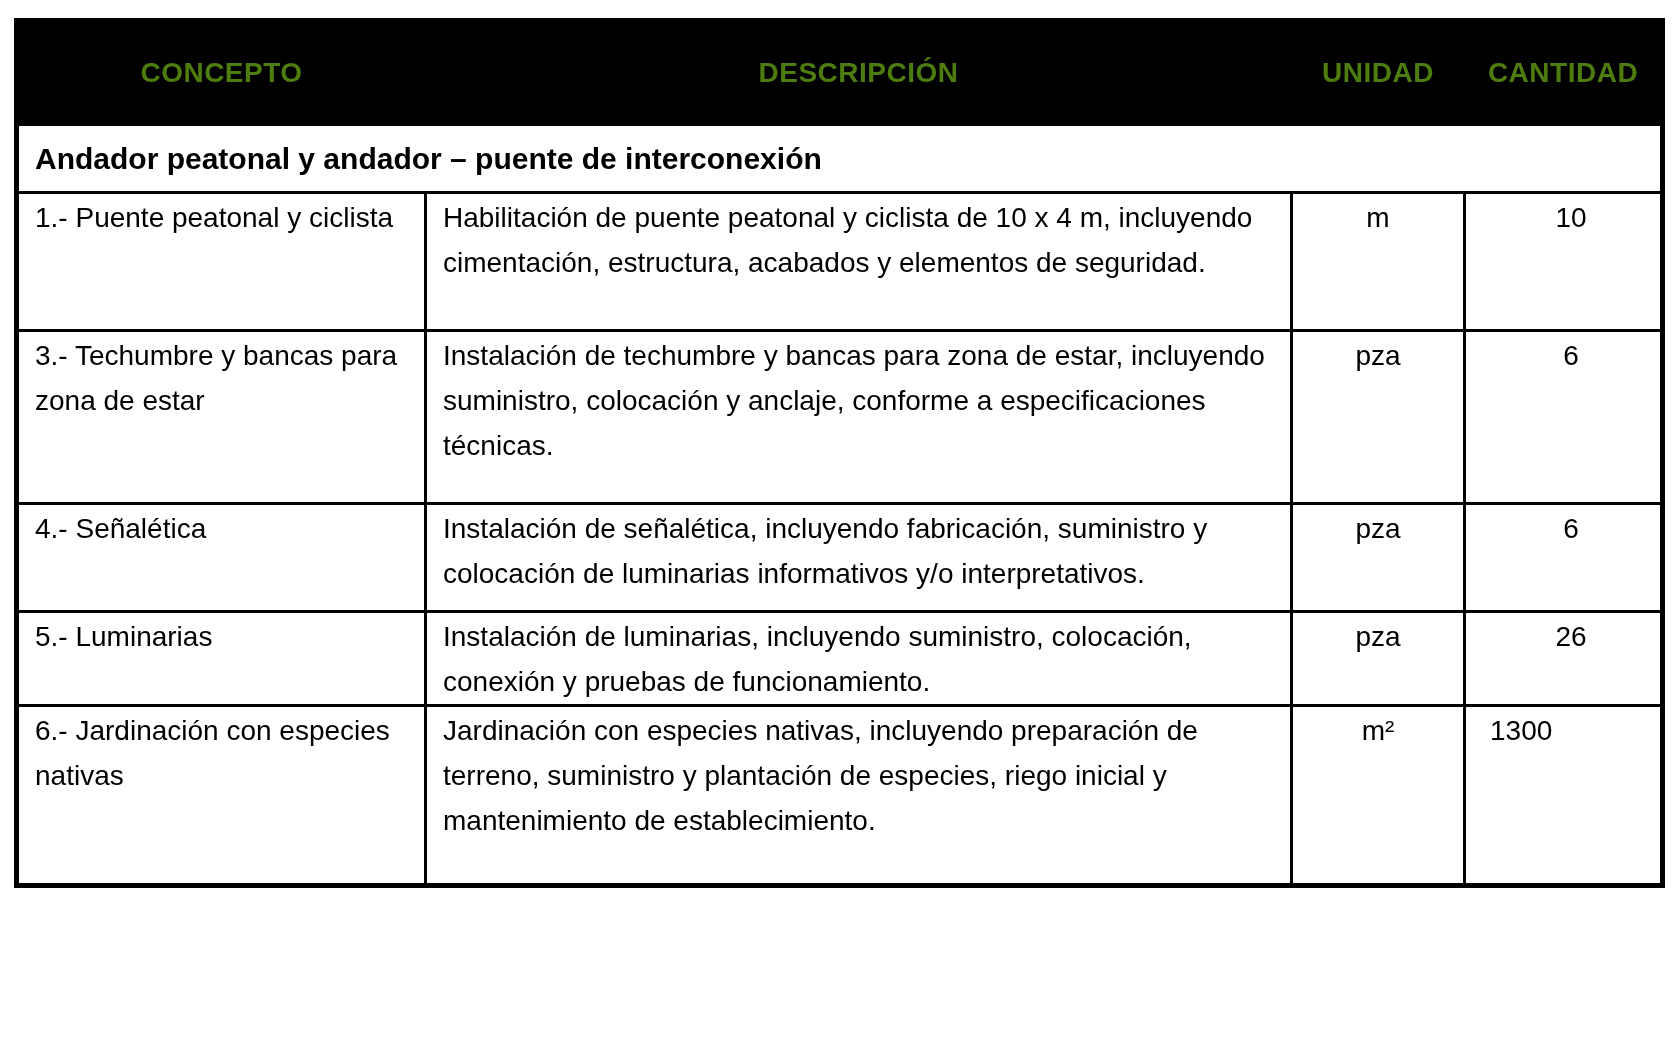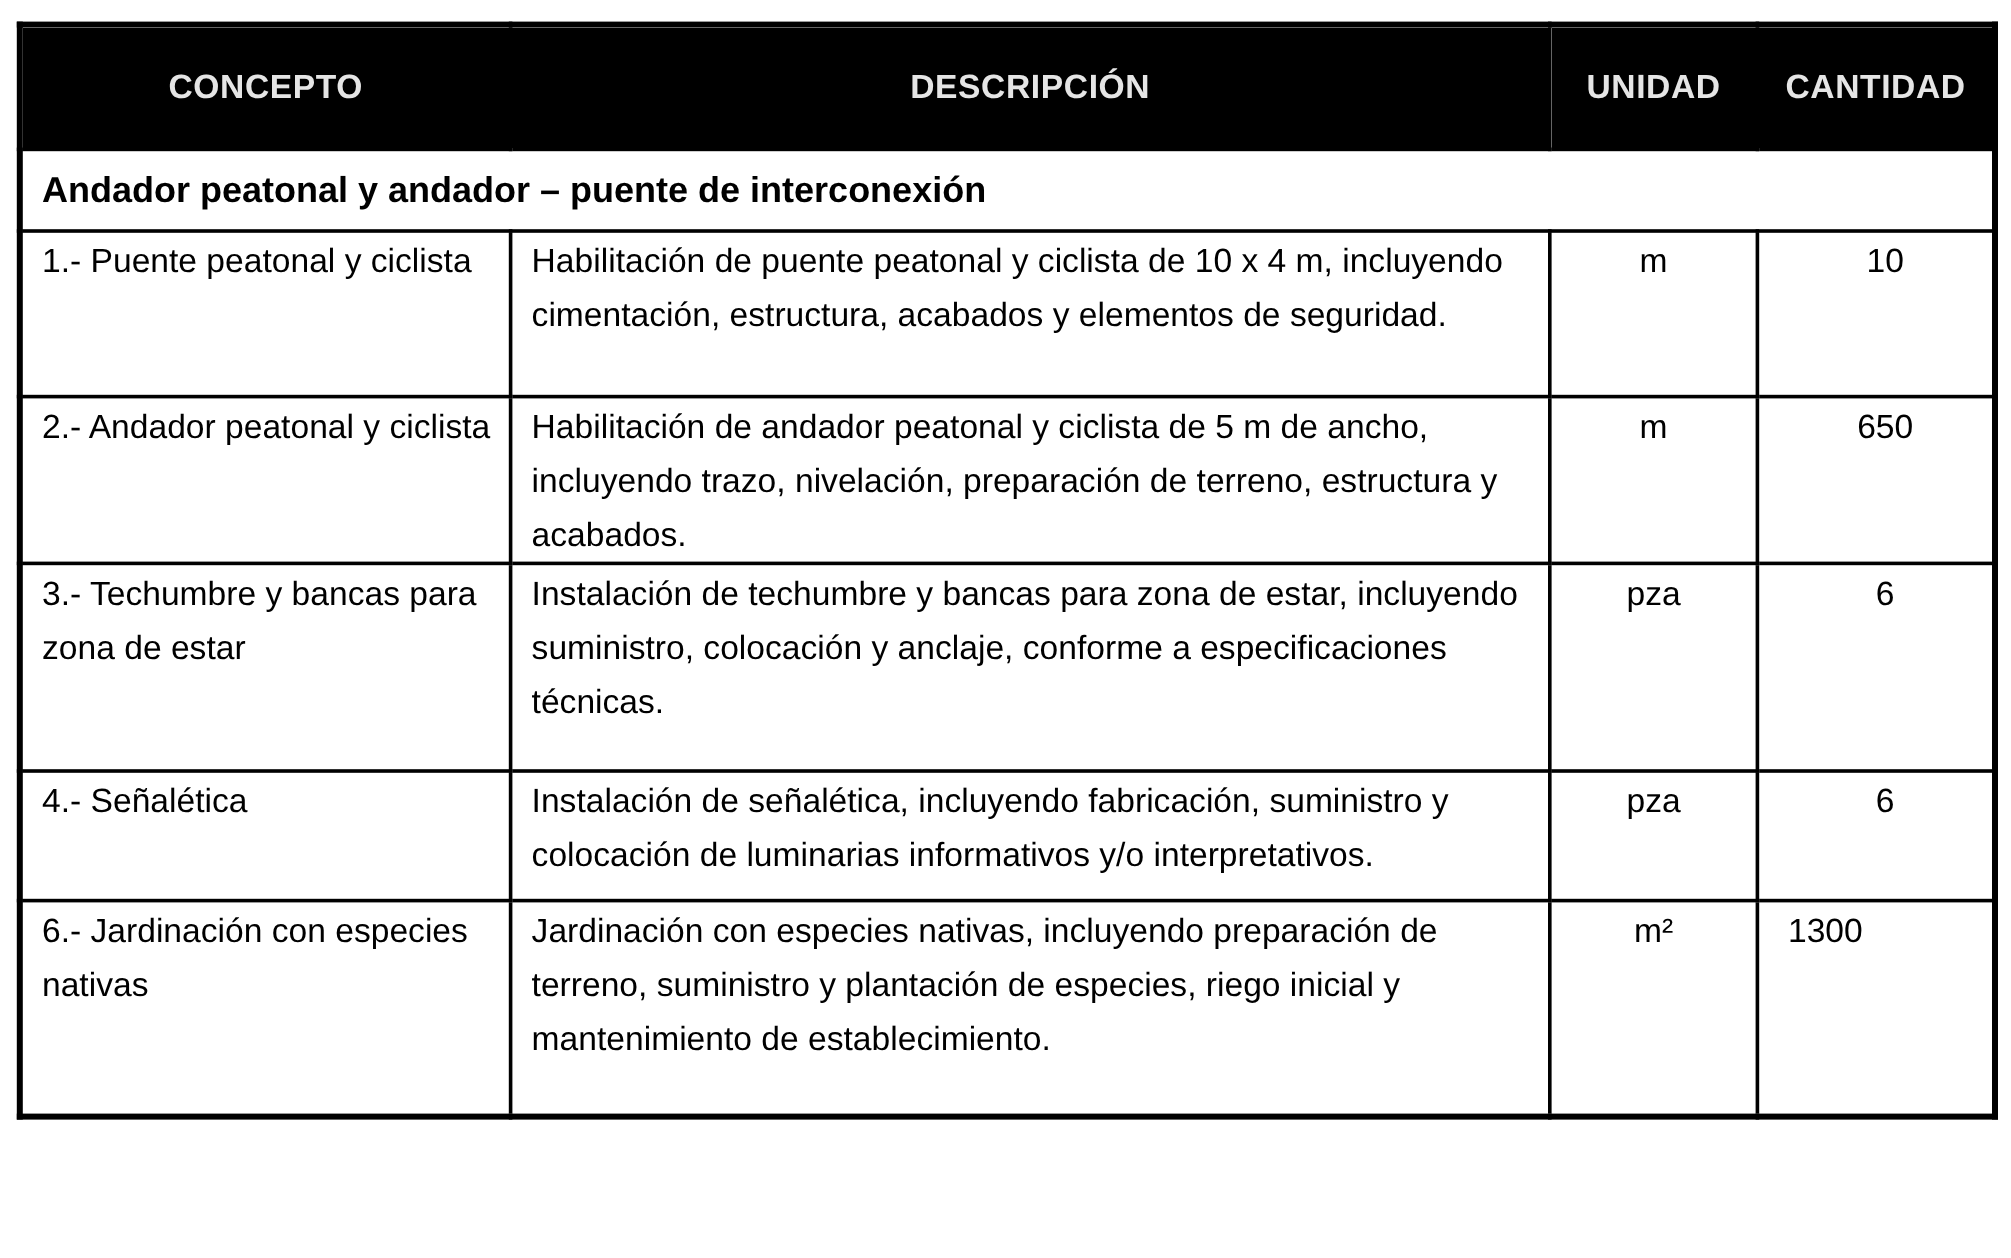--- a/index.html
+++ b/index.html
@@ -27,21 +27,21 @@
   }
   
   col.c-concept  { width: 409px; }
   col.c-desc     { width: 866px; }
   col.c-unit     { width: 173px; }
   col.c-qty      { width: 198px; }
 
   
   tr.head-row th {
     background: #000000;
-    color: #e5e5e5;
+    color: #4d7c0f;
     height: 100px;
     vertical-align: middle;
     text-align: center;
     font-size: 28px;
     font-weight: bold;
     letter-spacing: 0.5px;
     padding: 0;
   }
 
   
@@ -113,41 +113,41 @@
     <td colspan="4">Andador peatonal y andador – puente de interconexión</td>
   </tr>
 
   <tr class="row-1">
     <td class="cell-concept">1.- Puente peatonal y ciclista</td>
     <td class="cell-desc">Habilitación de puente peatonal y ciclista de 10 x 4 m, incluyendo cimentación, estructura, acabados y elementos de seguridad.</td>
     <td class="cell-unit">m</td>
     <td class="cell-qty">10</td>
   </tr>
 
-  <tr class="row-2">
-    <td class="cell-concept">2.- Andador peatonal y ciclista</td>
-    <td class="cell-desc">Habilitación de andador peatonal y ciclista de 5 m de ancho, incluyendo trazo, nivelación, preparación de terreno, estructura y acabados.</td>
-    <td class="cell-unit">m</td>
-    <td class="cell-qty">650</td>
-  </tr>
 
   <tr class="row-3">
     <td class="cell-concept">3.- Techumbre y bancas para zona de estar</td>
     <td class="cell-desc">Instalación de techumbre y bancas para zona de estar, incluyendo suministro, colocación y anclaje, conforme a especificaciones técnicas.</td>
     <td class="cell-unit">pza</td>
     <td class="cell-qty">6</td>
   </tr>
 
   <tr class="row-4">
     <td class="cell-concept">4.- Señalética</td>
     <td class="cell-desc">Instalación de señalética, incluyendo fabricación, suministro y colocación de luminarias informativos y/o interpretativos.</td>
     <td class="cell-unit">pza</td>
     <td class="cell-qty">6</td>
   </tr>
 
+  <tr class="row-5">
+    <td class="cell-concept">5.- Luminarias</td>
+    <td class="cell-desc">Instalación de luminarias, incluyendo suministro, colocación, conexión y pruebas de funcionamiento.</td>
+    <td class="cell-unit">pza</td>
+    <td class="cell-qty">26</td>
+  </tr>
 
   <tr class="row-6">
     <td class="cell-concept">6.- Jardinación con especies nativas</td>
     <td class="cell-desc">Jardinación con especies nativas, incluyendo preparación de terreno, suministro y plantación de especies, riego inicial y mantenimiento de establecimiento.</td>
     <td class="cell-unit">m²</td>
     <td class="cell-qty qty-left">1300</td>
   </tr>
 </tbody>
   </table>
 

